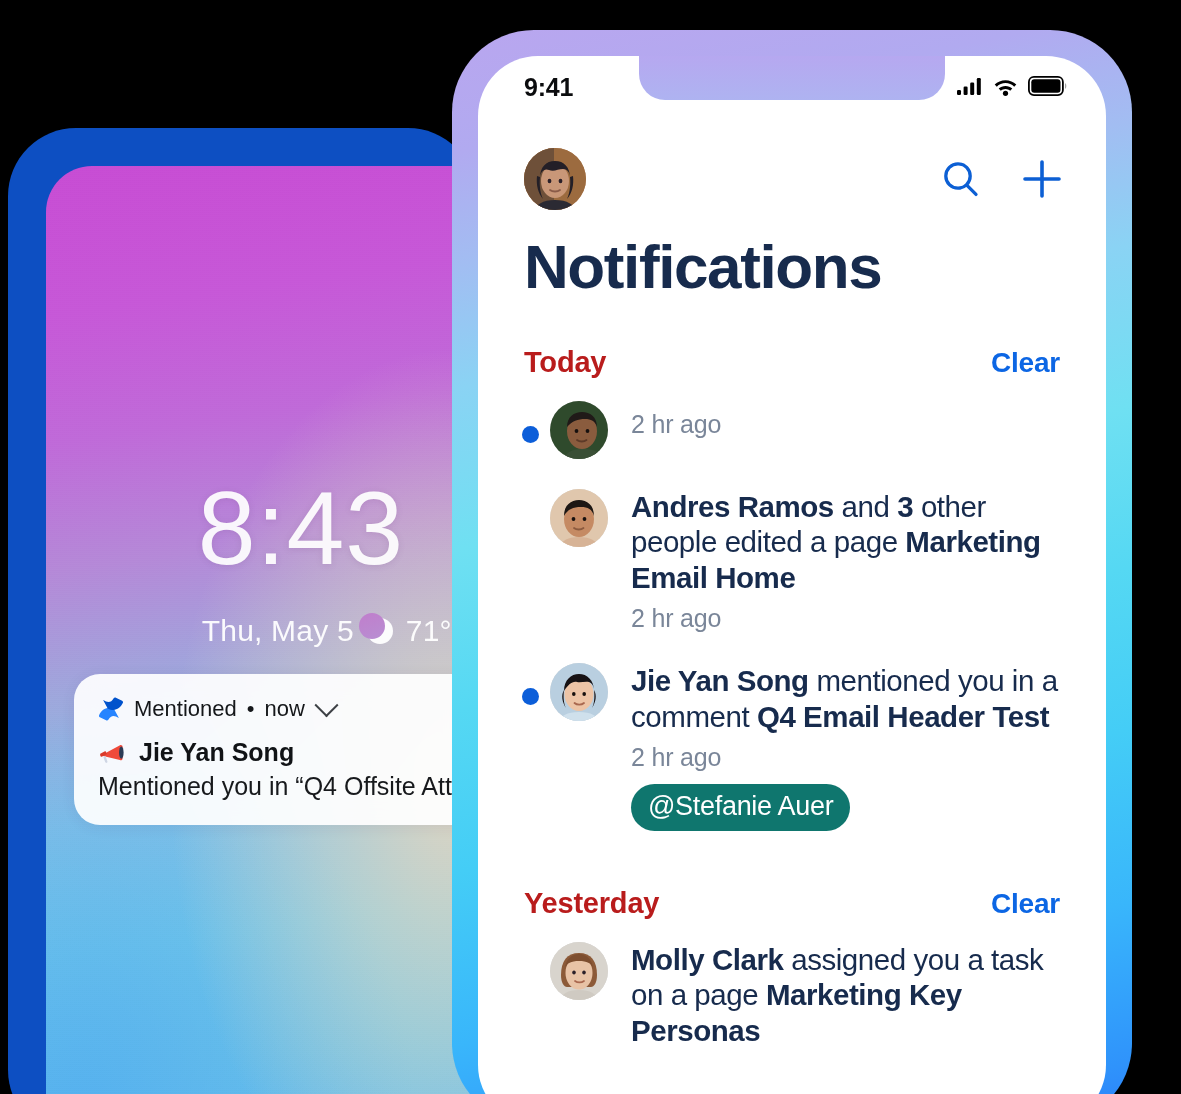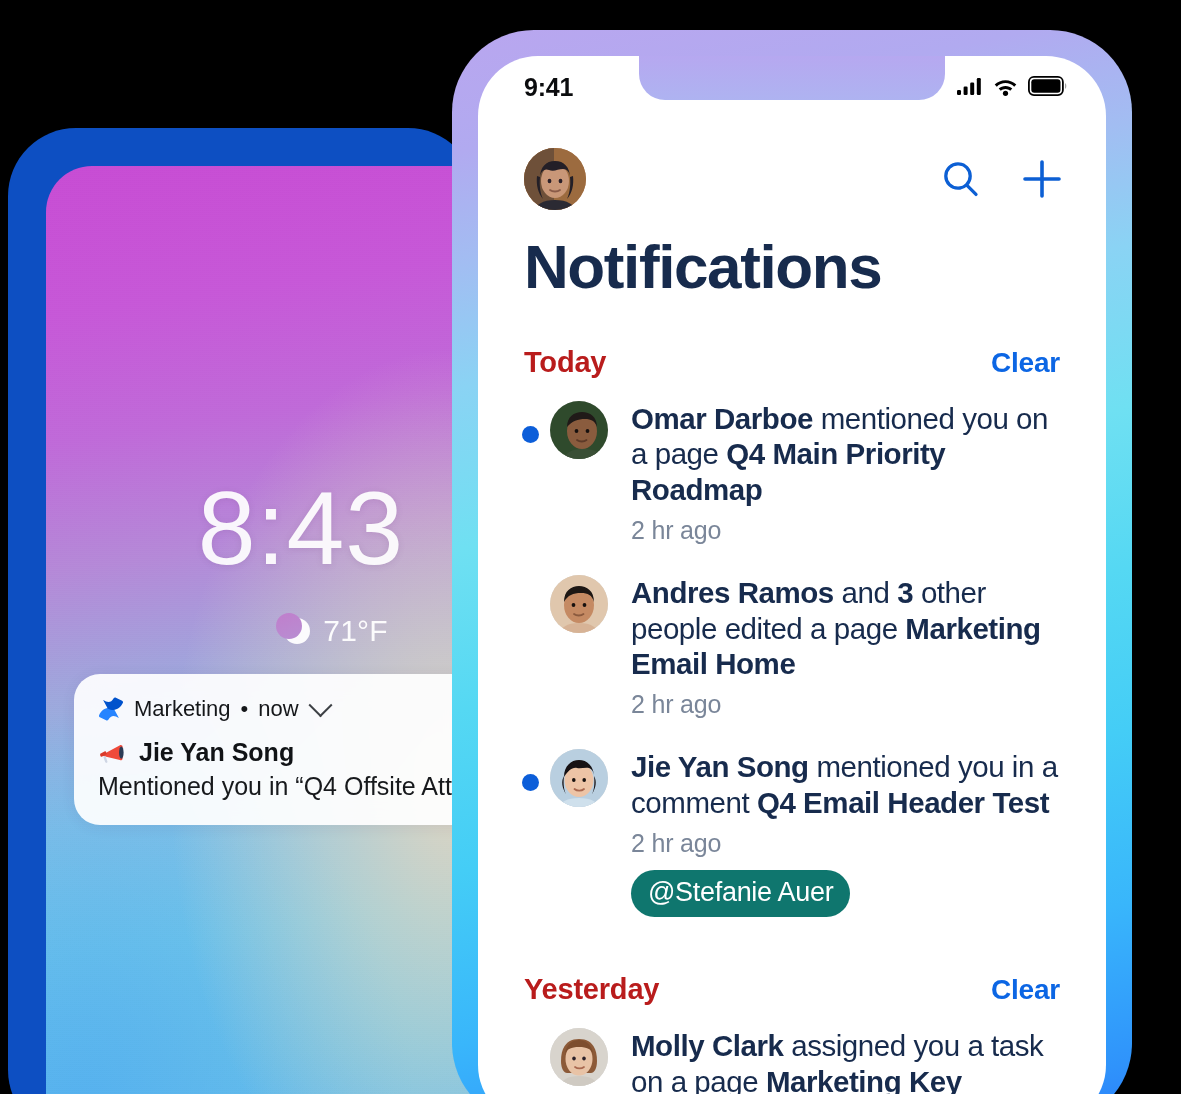--- a/index.html
+++ b/index.html
@@ -349,33 +349,34 @@
 </head>
 <body>
 
 <div id="left-phone">
   <div id="left-phone-screen">
     <div id="left-screen-grain"></div>
 
     <div id="lock-clock">8:43</div>
 
     <div id="lock-meta">
+      <span>Thu, May 5</span>
       <span class="moon"></span>
       <span>71°F</span>
     </div>
 
     <div id="lock-notification">
       <div class="app-row">
         <span class="conf-logo">
           <svg viewBox="0 0 26 26" width="26" height="26" aria-hidden="true">
             <path d="M1.2 18.9c-.5.8-.2 1.9.7 2.3l6.2 3.1c.9.4 1.9.1 2.4-.7 1.4-2.3 2.9-3.6 5-3.6 1.7 0 3.2.7 5.4 2l-4.6-8.4c-2.1-1-3.8-1.5-5.6-1.5-4.2 0-7.3 2.4-9.5 6.8z" fill="#2684ff"></path>
             <path d="M24.8 7.1c.5-.8.2-1.9-.7-2.3L17.9 1.7c-.9-.4-1.9-.1-2.4.7-1.4 2.3-2.9 3.6-5 3.6-1.7 0-3.2-.7-5.4-2l4.6 8.4c2.1 1 3.8 1.5 5.6 1.5 4.2 0 7.3-2.4 9.5-6.8z" fill="#0052cc"></path>
           </svg>
         </span>
-        <span>Marketing</span>
+        <span>Mentioned</span>
         <span>•</span>
         <span>now</span>
         <span class="chev"></span>
       </div>
       <div class="sender">
         <span class="mega">
           <svg viewBox="0 0 30 26" width="30" height="26" aria-hidden="true">
             <path d="M3 15.5L22 5.2c1.2-.7 2.6.2 2.6 1.6v11.8c0 1.4-1.5 2.2-2.7 1.5L3 15.5z" fill="#ef4a3a"></path>
             <ellipse cx="23.3" cy="12.6" rx="2.3" ry="6.2" fill="#2b3b55"></ellipse>
             <path d="M2.2 13.7l5.2-2.8 1.6 3-5.3 2.8c-1 .5-1.9-1.3-1.5-3z" fill="#d93b2b"></path>
@@ -469,23 +470,20 @@
               <rect width="58" height="58" fill="#2f4a2c"></rect>
               <ellipse cx="32" cy="30" rx="15" ry="18" fill="#8a5c3e"></ellipse>
               <path d="M17 26c0-10 7-15 15-15s15 5 15 15c-2-6-6-8-12-8-7 0-13 2-18 8z" fill="#201a18"></path>
               <ellipse cx="26.5" cy="30" rx="1.9" ry="2.1" fill="#17110f"></ellipse>
               <ellipse cx="37.5" cy="30" rx="1.9" ry="2.1" fill="#17110f"></ellipse>
               <path d="M27 39c2.5 2 7 2 9.5 0" stroke="#5d3a28" stroke-width="1.8" fill="none" stroke-linecap="round"></path>
               <path d="M32 48c-11 0-18 5-18 10h40c0-5-8-10-22-10z" fill="#3a4f36"></path>
             </svg>
           </span>
           <div class="notif-body">
-            <div class="notif-text">
-              <b>Omar Darboe</b><span> mentioned you on a page </span><b>Q4 Main Priority Roadmap</b>
-            </div>
             <div class="notif-time">2 hr ago</div>
           </div>
         </div>
 
         <div class="notif-row">
           <span class="notif-avatar">
             <svg viewBox="0 0 58 58" width="58" height="58" aria-hidden="true">
               <rect width="58" height="58" fill="#e0c7ad"></rect>
               <ellipse cx="29" cy="30" rx="15" ry="18" fill="#c58a63"></ellipse>
               <path d="M14 27c0-11 7-16 15-16s15 5 15 16c-2-7-6-9-13-9-8 0-13 2-17 9z" fill="#1d1714"></path>

